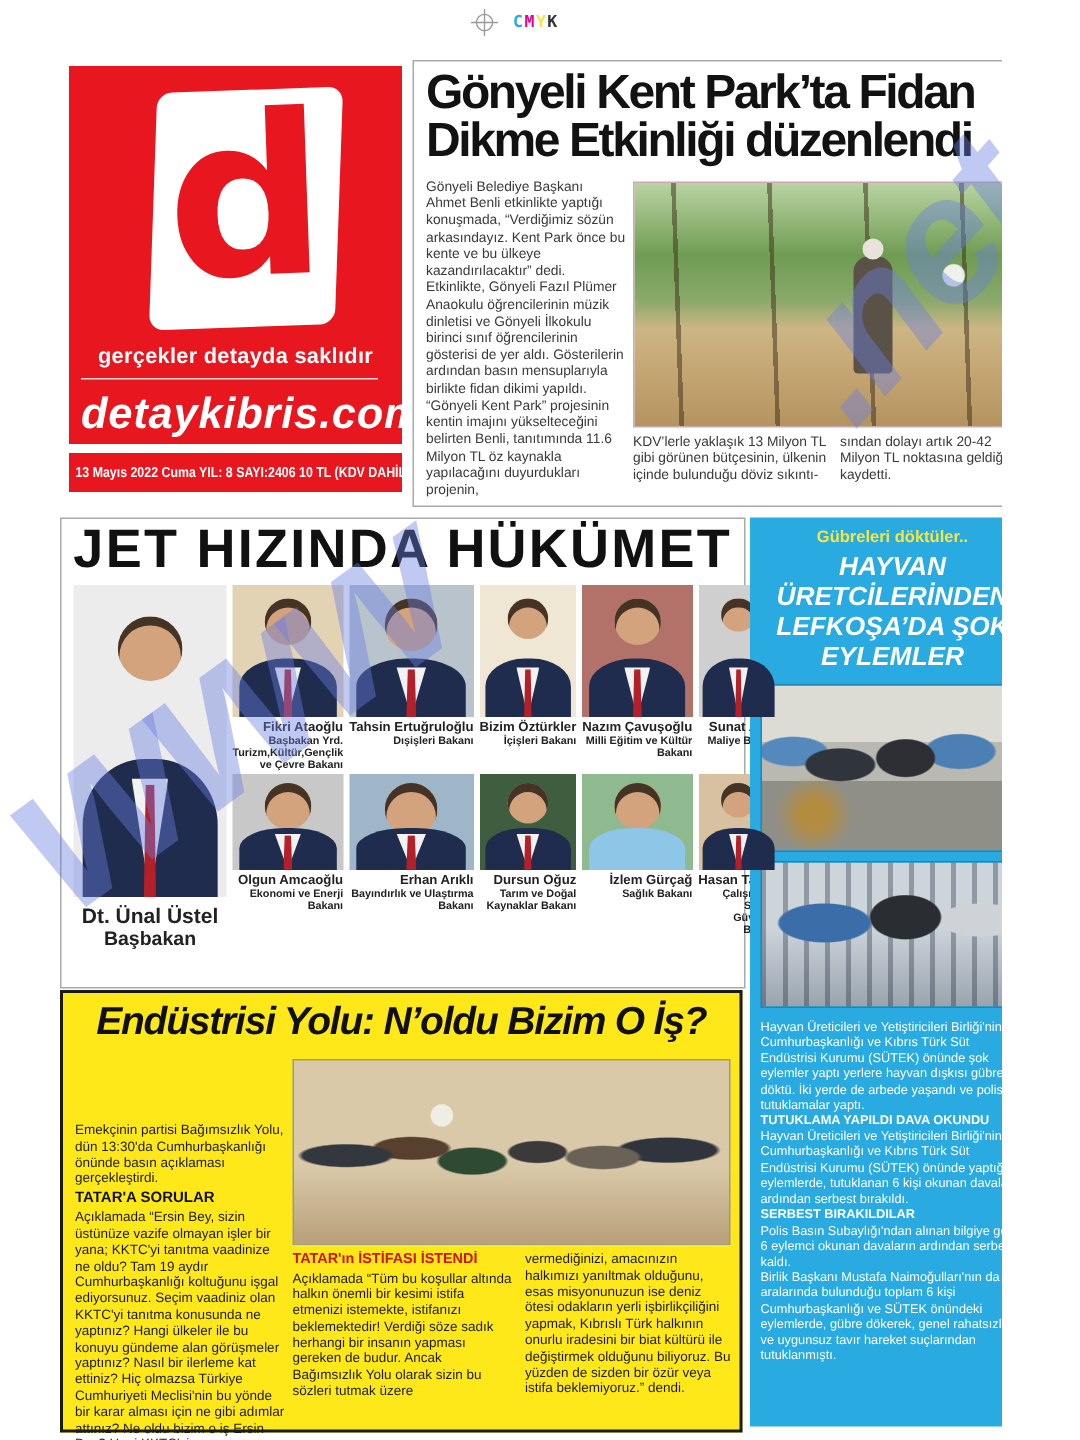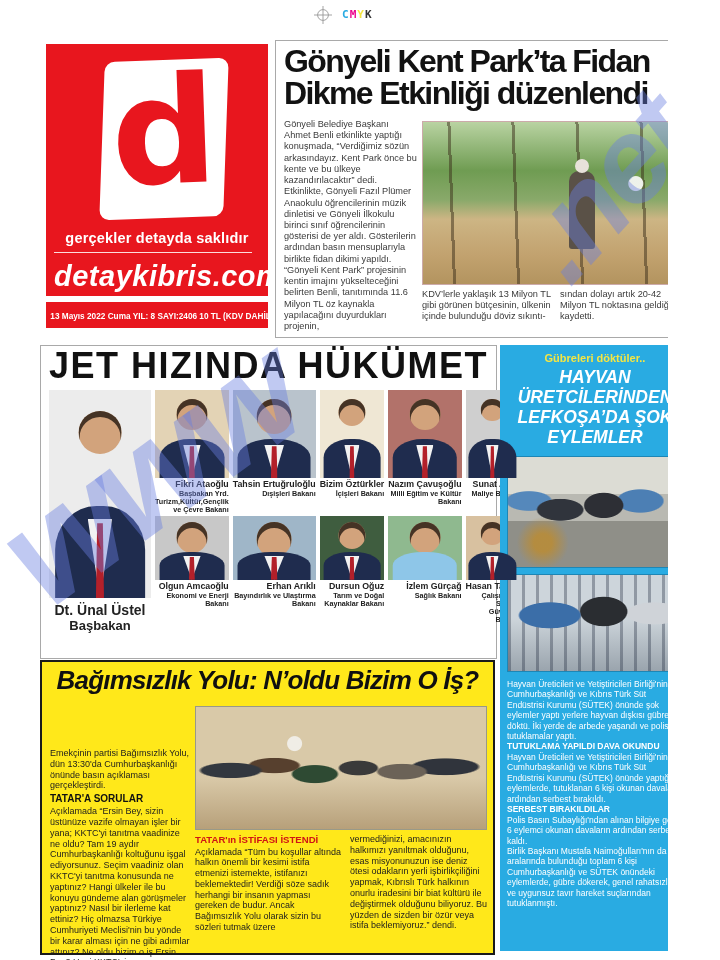--- a/index.html
+++ b/index.html
@@ -270,21 +270,21 @@
       <div class="side-sub">TUTUKLAMA YAPILDI DAVA OKUNDU</div>
       <div>Hayvan Üreticileri ve Yetiştiricileri Birliği'nin, Cumhurbaşkanlığı ve Kıbrıs Türk Süt Endüstrisi Kurumu (SÜTEK) önünde yaptığı eylemlerde, tutuklanan 6 kişi okunan davaların ardından serbest bırakıldı.</div>
       <div class="side-sub">SERBEST BIRAKILDILAR</div>
       <div>Polis Basın Subaylığı'ndan alınan bilgiye göre, 6 eylemci okunan davaların ardından serbest kaldı.</div>
       <div>Birlik Başkanı Mustafa Naimoğulları'nın da aralarında bulunduğu toplam 6 kişi Cumhurbaşkanlığı ve SÜTEK önündeki eylemlerde, gübre dökerek, genel rahatsızlık ve uygunsuz tavır hareket suçlarından tutuklanmıştı.</div>
     </div>
     <div class="badge">d2</div>
   </div>
 
   <div class="ystory">
-    <div class="y-head">Bağımsızlık Yolu: N’oldu Bizim O İş?</div>
+    <div class="y-head">Endüstrisi Yolu: N’oldu Bizim O İş?</div>
     <div class="y-col1">
       <div>Emekçinin partisi Bağımsızlık Yolu, dün 13:30'da Cumhurbaşkanlığı önünde basın açıklaması gerçekleştirdi.</div>
       <div class="y-sub1">TATAR'A SORULAR</div>
       <div>Açıklamada “Ersin Bey, sizin üstünüze vazife olmayan işler bir yana; KKTC'yi tanıtma vaadinize ne oldu? Tam 19 aydır Cumhurbaşkanlığı koltuğunu işgal ediyorsunuz. Seçim vaadiniz olan KKTC'yi tanıtma konusunda ne yaptınız? Hangi ülkeler ile bu konuyu gündeme alan görüşmeler yaptınız? Nasıl bir ilerleme kat ettiniz? Hiç olmazsa Türkiye Cumhuriyeti Meclisi'nin bu yönde bir karar alması için ne gibi adımlar attınız? Ne oldu bizim o iş Ersin Bey? Hani KKTC'yi tanıtacaktınız?” denildi</div>
     </div>
     <div class="y-photo"></div>
     <div class="y-col2">
       <div class="y-sub2">TATAR'ın  İSTİFASI İSTENDİ</div>
       <div>Açıklamada “Tüm bu koşullar altında halkın önemli bir kesimi istifa etmenizi istemekte, istifanızı beklemektedir! Verdiği söze sadık herhangi bir insanın yapması gereken de budur. Ancak Bağımsızlık Yolu olarak sizin bu sözleri tutmak üzere</div>
     </div>

